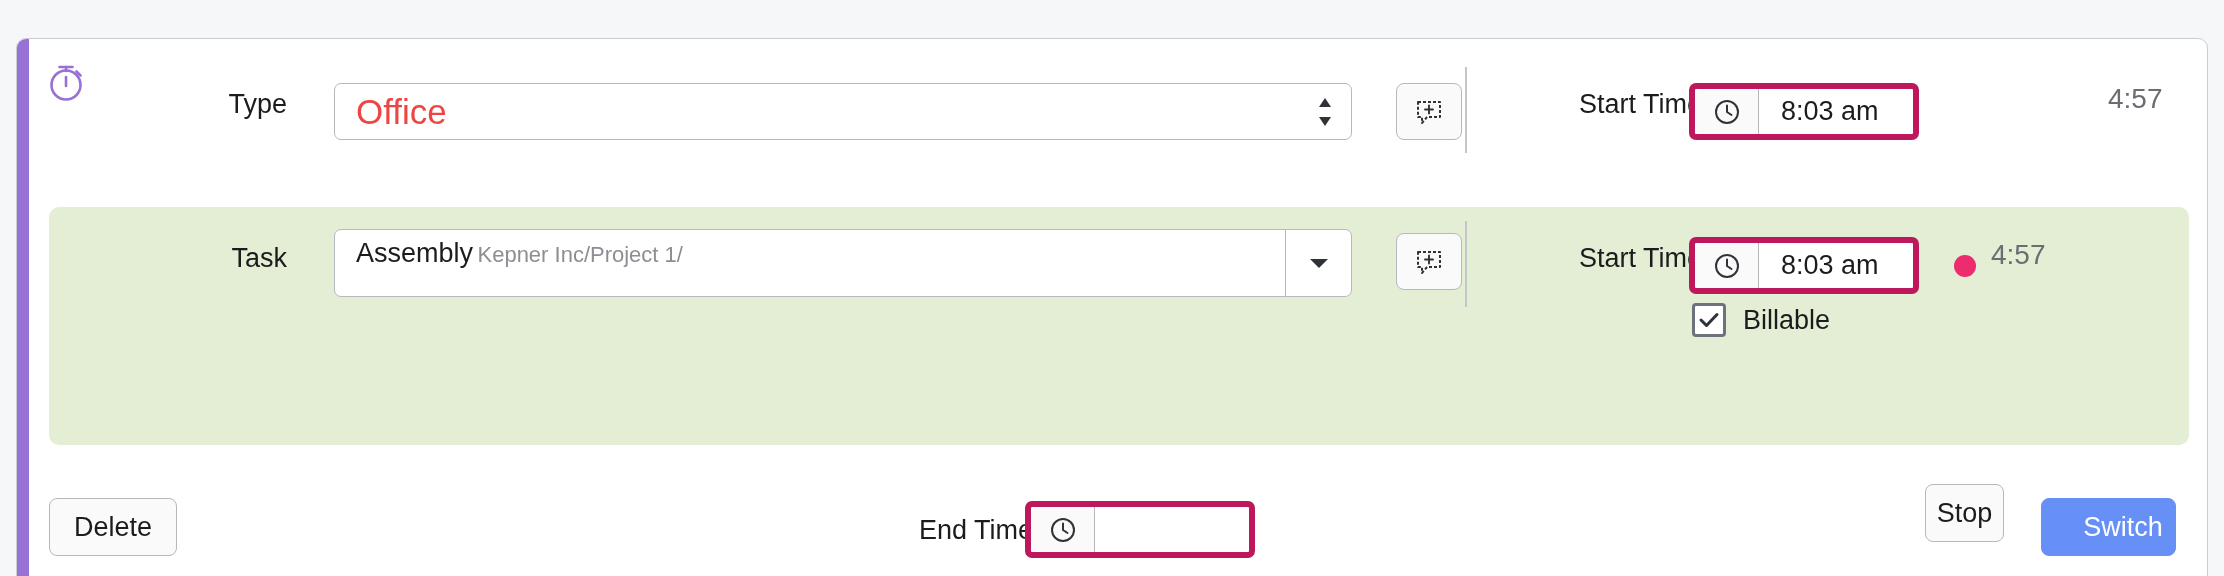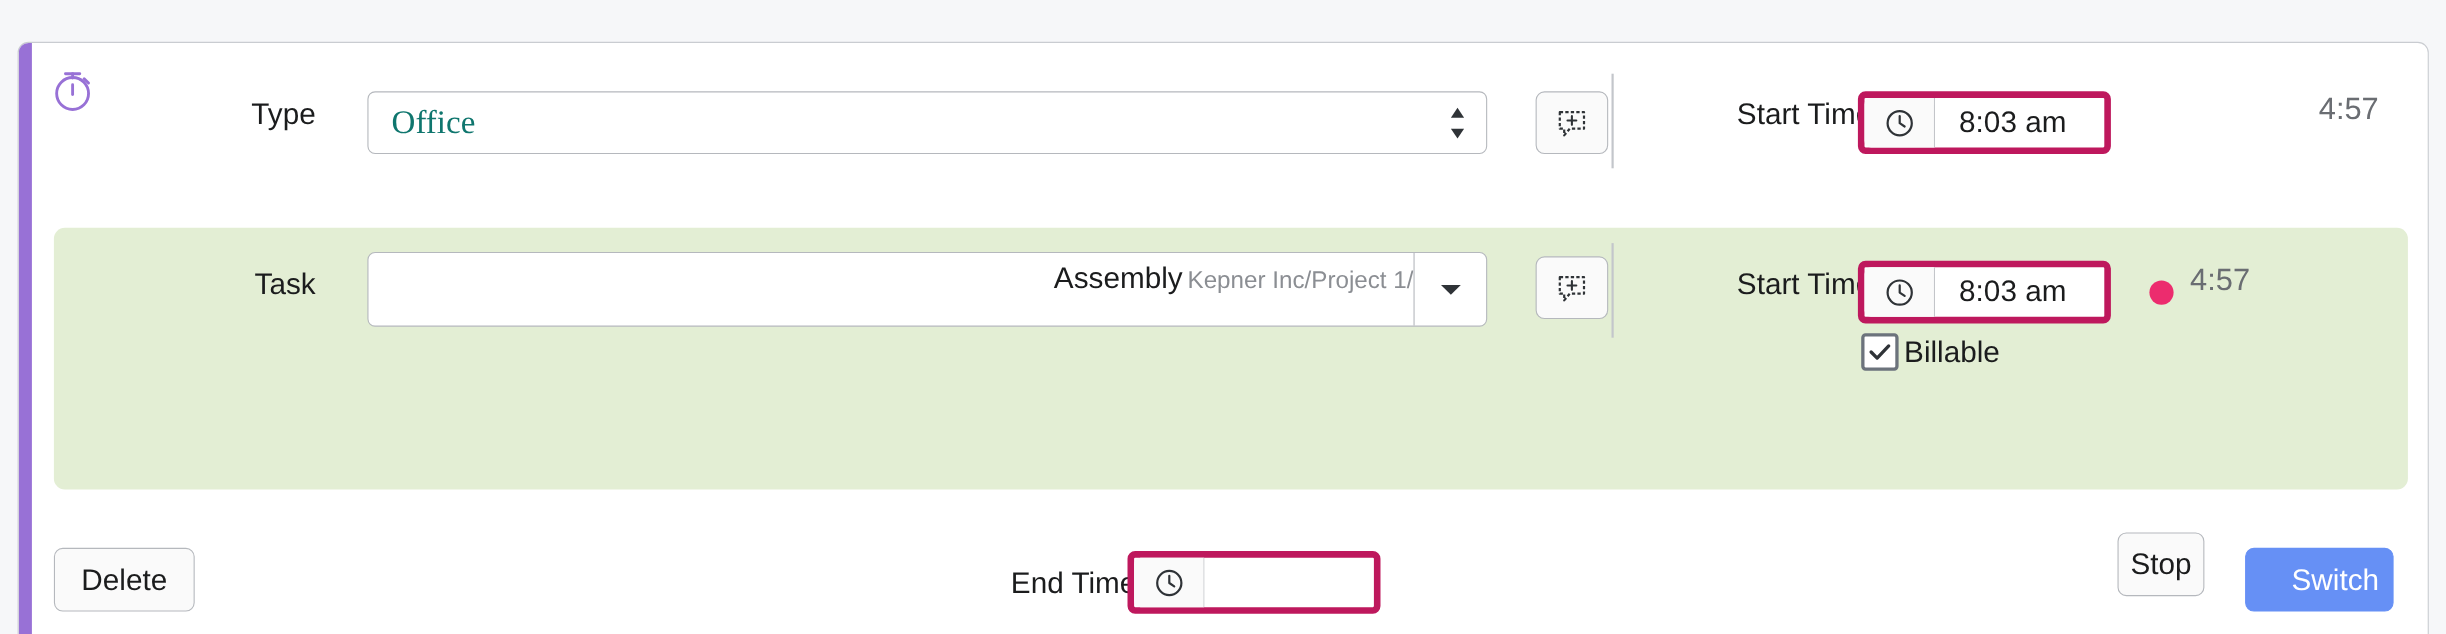--- a/index.html
+++ b/index.html
@@ -52,24 +52,23 @@
     left: 317px; top: 44px;
     width: 1018px; height: 57px;
     background: #ffffff;
     border: 1px solid #b5b8bd;
     border-radius: 7px;
   }
   .type-select .value {
     position: absolute;
     left: 21px; top: 50%;
     transform: translateY(-50%);
-    font-size: 30px;
-    color: #0f766e;
-    white-space: nowrap;
-    font-family: Liberation Serif, serif;
+    font-size: 35px;
+    color: #ef4444;
+    white-space: nowrap;
   }
   .stepper-arrows {
     position: absolute;
     right: 18px; top: 50%;
     transform: translateY(-50%);
     width: 16px; height: 34px;
   }
 
   
   .note-btn {
@@ -144,21 +143,20 @@
     width: 1018px; height: 68px;
     background: #ffffff;
     border: 1px solid #b5b8bd;
     border-radius: 7px;
     display: flex;
   }
   .task-combo .text-area {
     flex: 1;
     padding: 8px 0 0 21px;
     overflow: hidden;
-    text-align: right;
   }
   .task-combo .task-title {
     font-size: 27px;
     color: #1b1c1d;
     line-height: 1.15;
     white-space: nowrap;
   }
   .task-combo .task-path {
     font-size: 22px;
     color: #8b8e93;
@@ -169,21 +167,21 @@
     width: 66px;
     border-left: 1px solid #b5b8bd;
     display: flex; align-items: center; justify-content: center;
   }
 
   
   .billable-wrap {
     position: absolute;
     display: flex;
     align-items: center;
-    gap: 5px;
+    gap: 17px;
   }
   .checkbox {
     width: 34px; height: 34px;
     background: #ffffff;
     border: 3px solid #6c737c;
     border-radius: 4px;
     position: relative;
   }
   .checkbox svg { position: absolute; left: 50%; top: 50%; transform: translate(-50%,-50%); }
   .billable-label { font-size: 27px; color: #1b1c1d; white-space: nowrap; }

